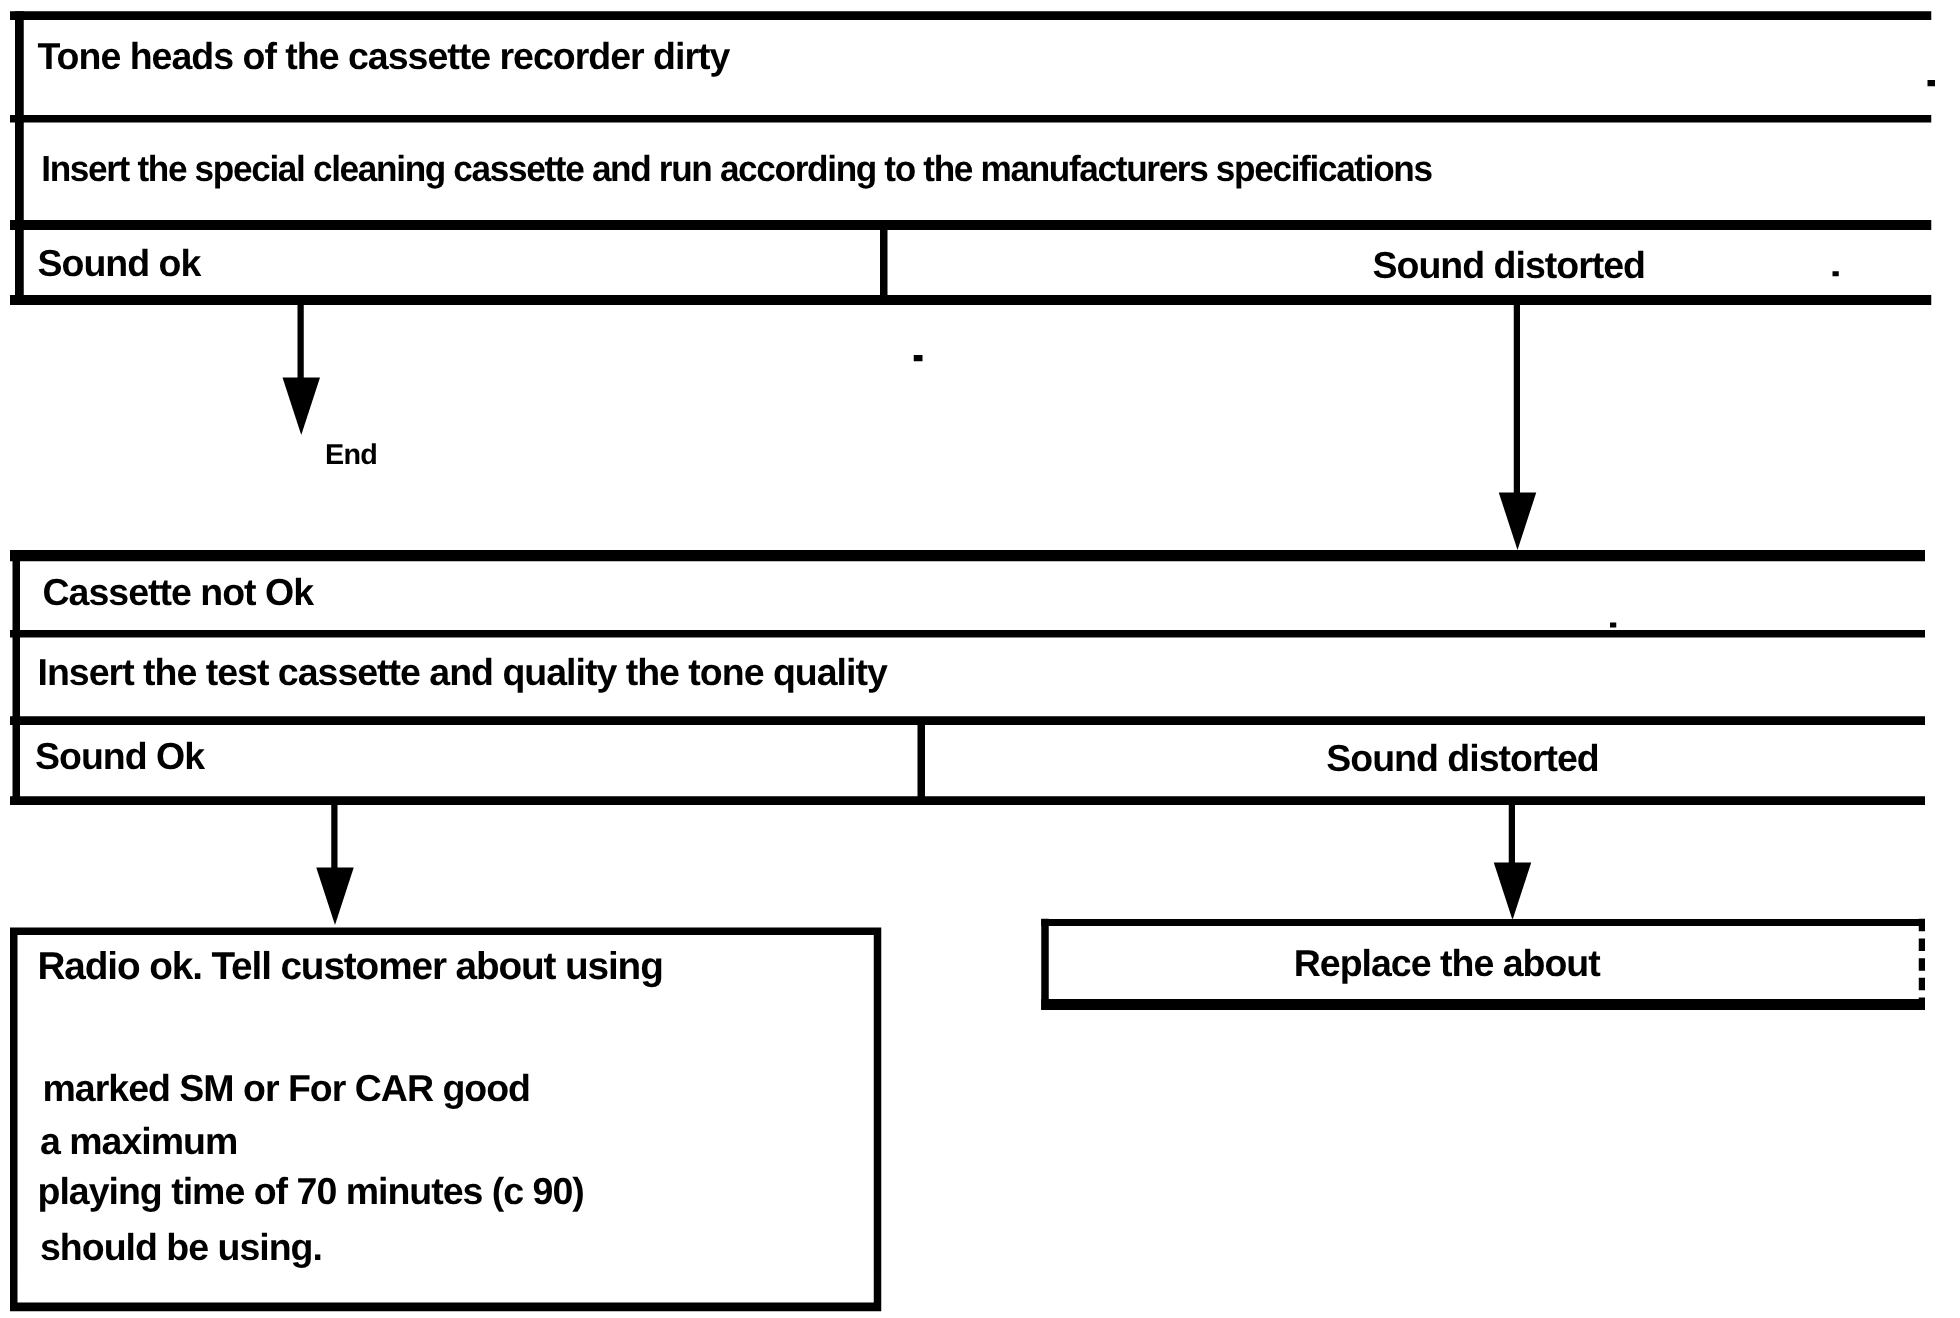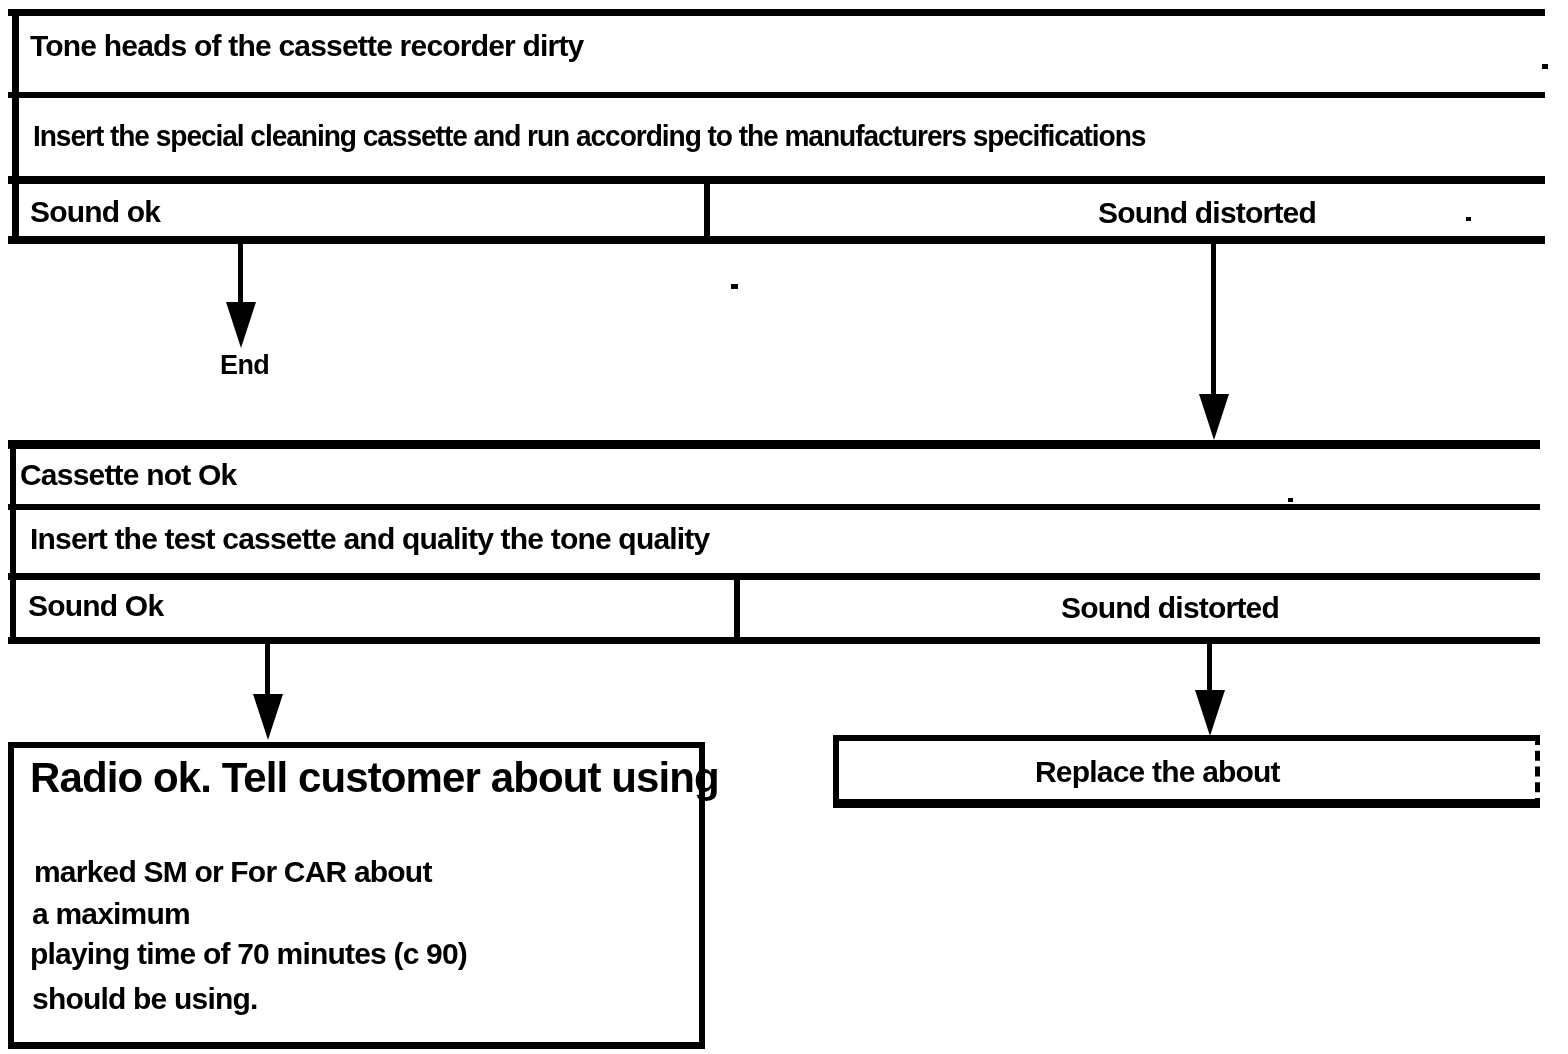--- a/index.html
+++ b/index.html
@@ -29,26 +29,27 @@
     color: #000000;
     line-height: 1;
     transform-origin: left top;
   }
   .txt.long {
     font-size: 29px;
     letter-spacing: -1.1px;
     transform: scaleX(0.97);
   }
   .txt.lg {
-    font-size: 42px;
+    font-size: 31px;
     letter-spacing: -0.9px;
   }
   .txt.sm {
-    font-size: 27px;
+    font-size: 23px;
     letter-spacing: -0.6px;
+    margin-left: 40px;
   }
   .ahead {
     position: absolute;
     width: 0;
     height: 0;
     border-left: 15px solid transparent;
     border-right: 15px solid transparent;
     border-top: 46px solid #000000;
   }
   .resultbox {
@@ -81,34 +82,34 @@
   <div class="vline" style="left:1211px;top:244px;width:5px;height:155px"></div>
   <div class="ahead" style="left:1199px;top:394px"></div>
 
   <div class="hline" style="left:8px;top:440px;width:1532px;height:9px"></div>
   <div class="hline" style="left:8px;top:504px;width:1532px;height:6px"></div>
   <div class="hline" style="left:8px;top:573px;width:1532px;height:7px"></div>
   <div class="hline" style="left:8px;top:637px;width:1532px;height:7px"></div>
   <div class="vline" style="left:10px;top:440px;width:6px;height:204px"></div>
   <div class="vline" style="left:734px;top:576px;width:6px;height:64px"></div>
 
-  <div class="txt" style="left:20px;top:460px">Cassette not Ok</div>
+  <div class="txt" style="left:34px;top:460px">Cassette not Ok</div>
   <div class="txt" style="left:30px;top:524px">Insert the test cassette and quality the tone quality</div>
   <div class="txt" style="left:28px;top:591px">Sound Ok</div>
   <div class="txt" style="left:1061px;top:593px">Sound distorted</div>
 
   <div class="vline" style="left:265px;top:644px;width:5px;height:53px"></div>
   <div class="ahead" style="left:253px;top:694px"></div>
 
   <div class="vline" style="left:1207px;top:644px;width:5px;height:50px"></div>
   <div class="ahead" style="left:1195px;top:690px"></div>
 
   <div class="resultbox" style="left:8px;top:742px;width:685px;height:294px;border-bottom-width:7px"></div>
   <div class="txt lg" style="left:30px;top:757px">Radio ok. Tell customer about using</div>
-  <div class="txt" style="left:34px;top:857px">marked SM or For CAR about</div>
+  <div class="txt" style="left:34px;top:857px">marked SM or For CAR good</div>
   <div class="txt" style="left:32px;top:899px">a maximum</div>
   <div class="txt" style="left:30px;top:939px">playing time of 70 minutes (c 90)</div>
   <div class="txt" style="left:32px;top:984px">should be using.</div>
 
   <div class="resultbox" style="left:833px;top:735px;width:696px;height:58px;border-bottom-width:9px;border-right:5px dashed #000"></div>
   <div class="txt" style="left:1035px;top:757px">Replace the about</div>
 
   <div class="dot" style="left:731px;top:284px;width:7px;height:5px"></div>
   <div class="dot" style="left:1466px;top:217px;width:5px;height:4px"></div>
   <div class="dot" style="left:1542px;top:64px;width:6px;height:5px"></div>

